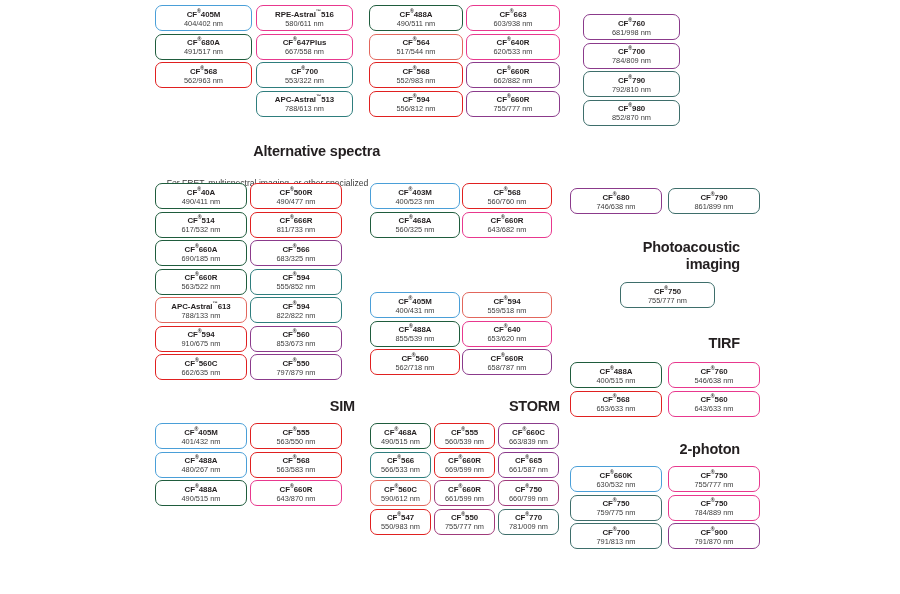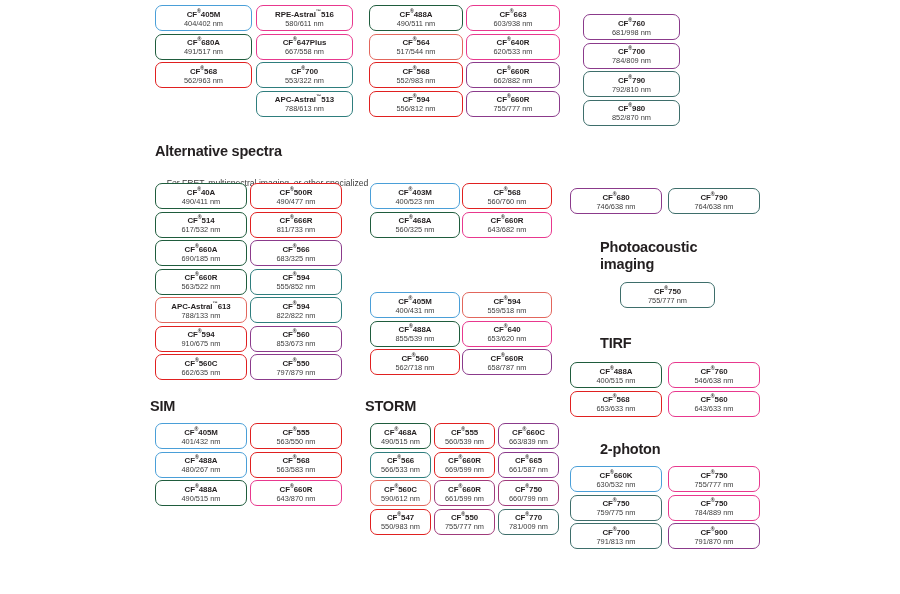--- a/index.html
+++ b/index.html
@@ -9,21 +9,21 @@
     font-family:"Liberation Sans", sans-serif;
     color:#231f20;
     overflow:hidden;
     position:relative;
   }
   .canvas{position:relative;width:900px;height:594px;}
 
   
   .sec{position:absolute;}
   .sec-title{
-    font-size:14.5px;font-weight:bold;text-align:left;
+    font-size:14.5px;font-weight:bold;text-align:right;
     color:#231f20;letter-spacing:-0.2px;line-height:1.15;
     white-space:nowrap;
   }
   .sec-title.two-line{white-space:normal;}
   .sec-sub{
     font-size:8.6px;text-align:center;color:#3a3a3a;
     margin-top:18px;line-height:1.2;white-space:nowrap;
   }
 
   
@@ -254,21 +254,21 @@
     </div>
     <div class="col" style="left: 570px; top: 188px;">
       <div class="chip" style="width: 92px; border-color: rgb(139, 58, 139);">
         <div class="nm">CF<sup>®</sup>680</div>
         <div class="wl">746/638 nm</div>
       </div>
     </div>
     <div class="col" style="left: 668px; top: 188px;">
       <div class="chip" style="width: 92px; border-color: rgb(62, 110, 107);">
         <div class="nm">CF<sup>®</sup>790</div>
-        <div class="wl">764/638 nm</div>
+        <div class="wl">861/899 nm</div>
       </div>
     </div>
     <div class="sec" style="left: 600px; top: 239px; width: 140px;">
       <div class="sec-title two-line">Photoacoustic imaging</div>
     </div>
     <div class="col" style="left: 620px; top: 282px;">
       <div class="chip" style="width: 95px; border-color: rgb(62, 110, 107);">
         <div class="nm">CF<sup>®</sup>750</div>
         <div class="wl">755/777 nm</div>
       </div>

